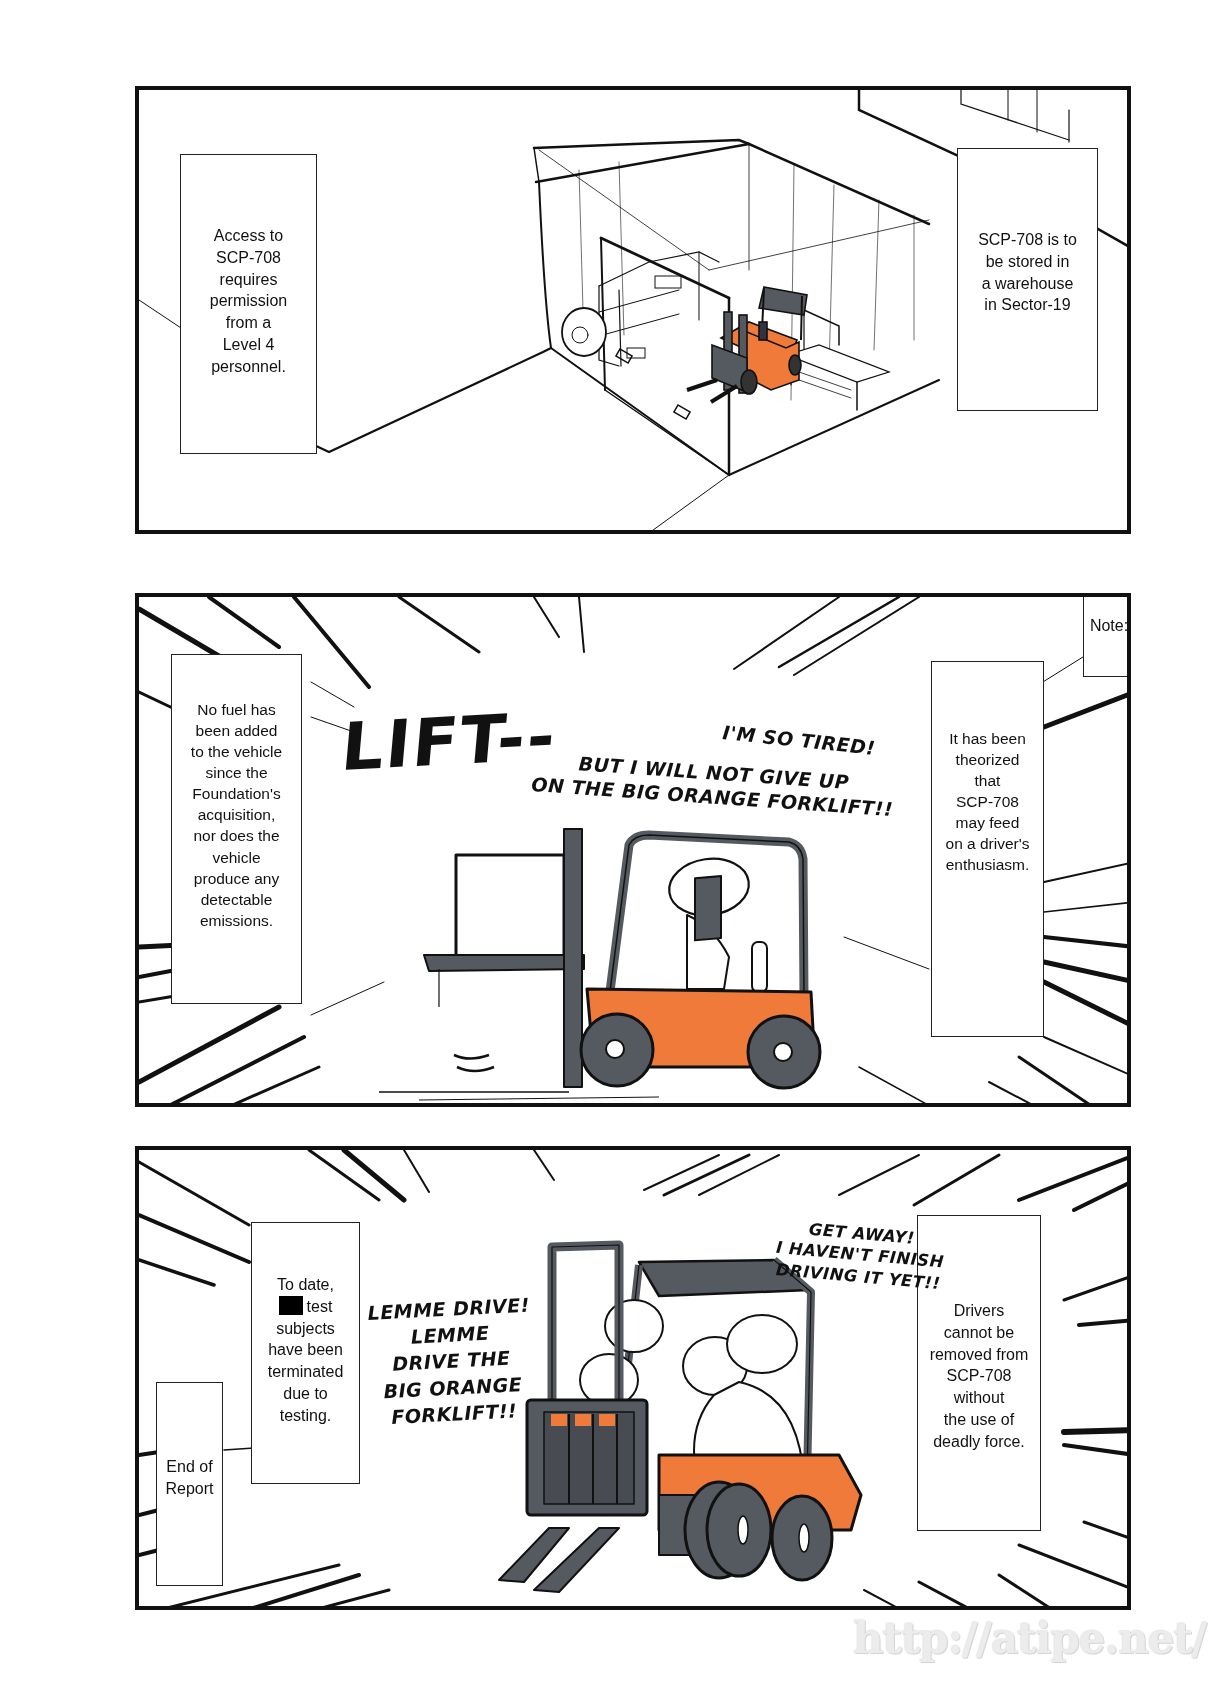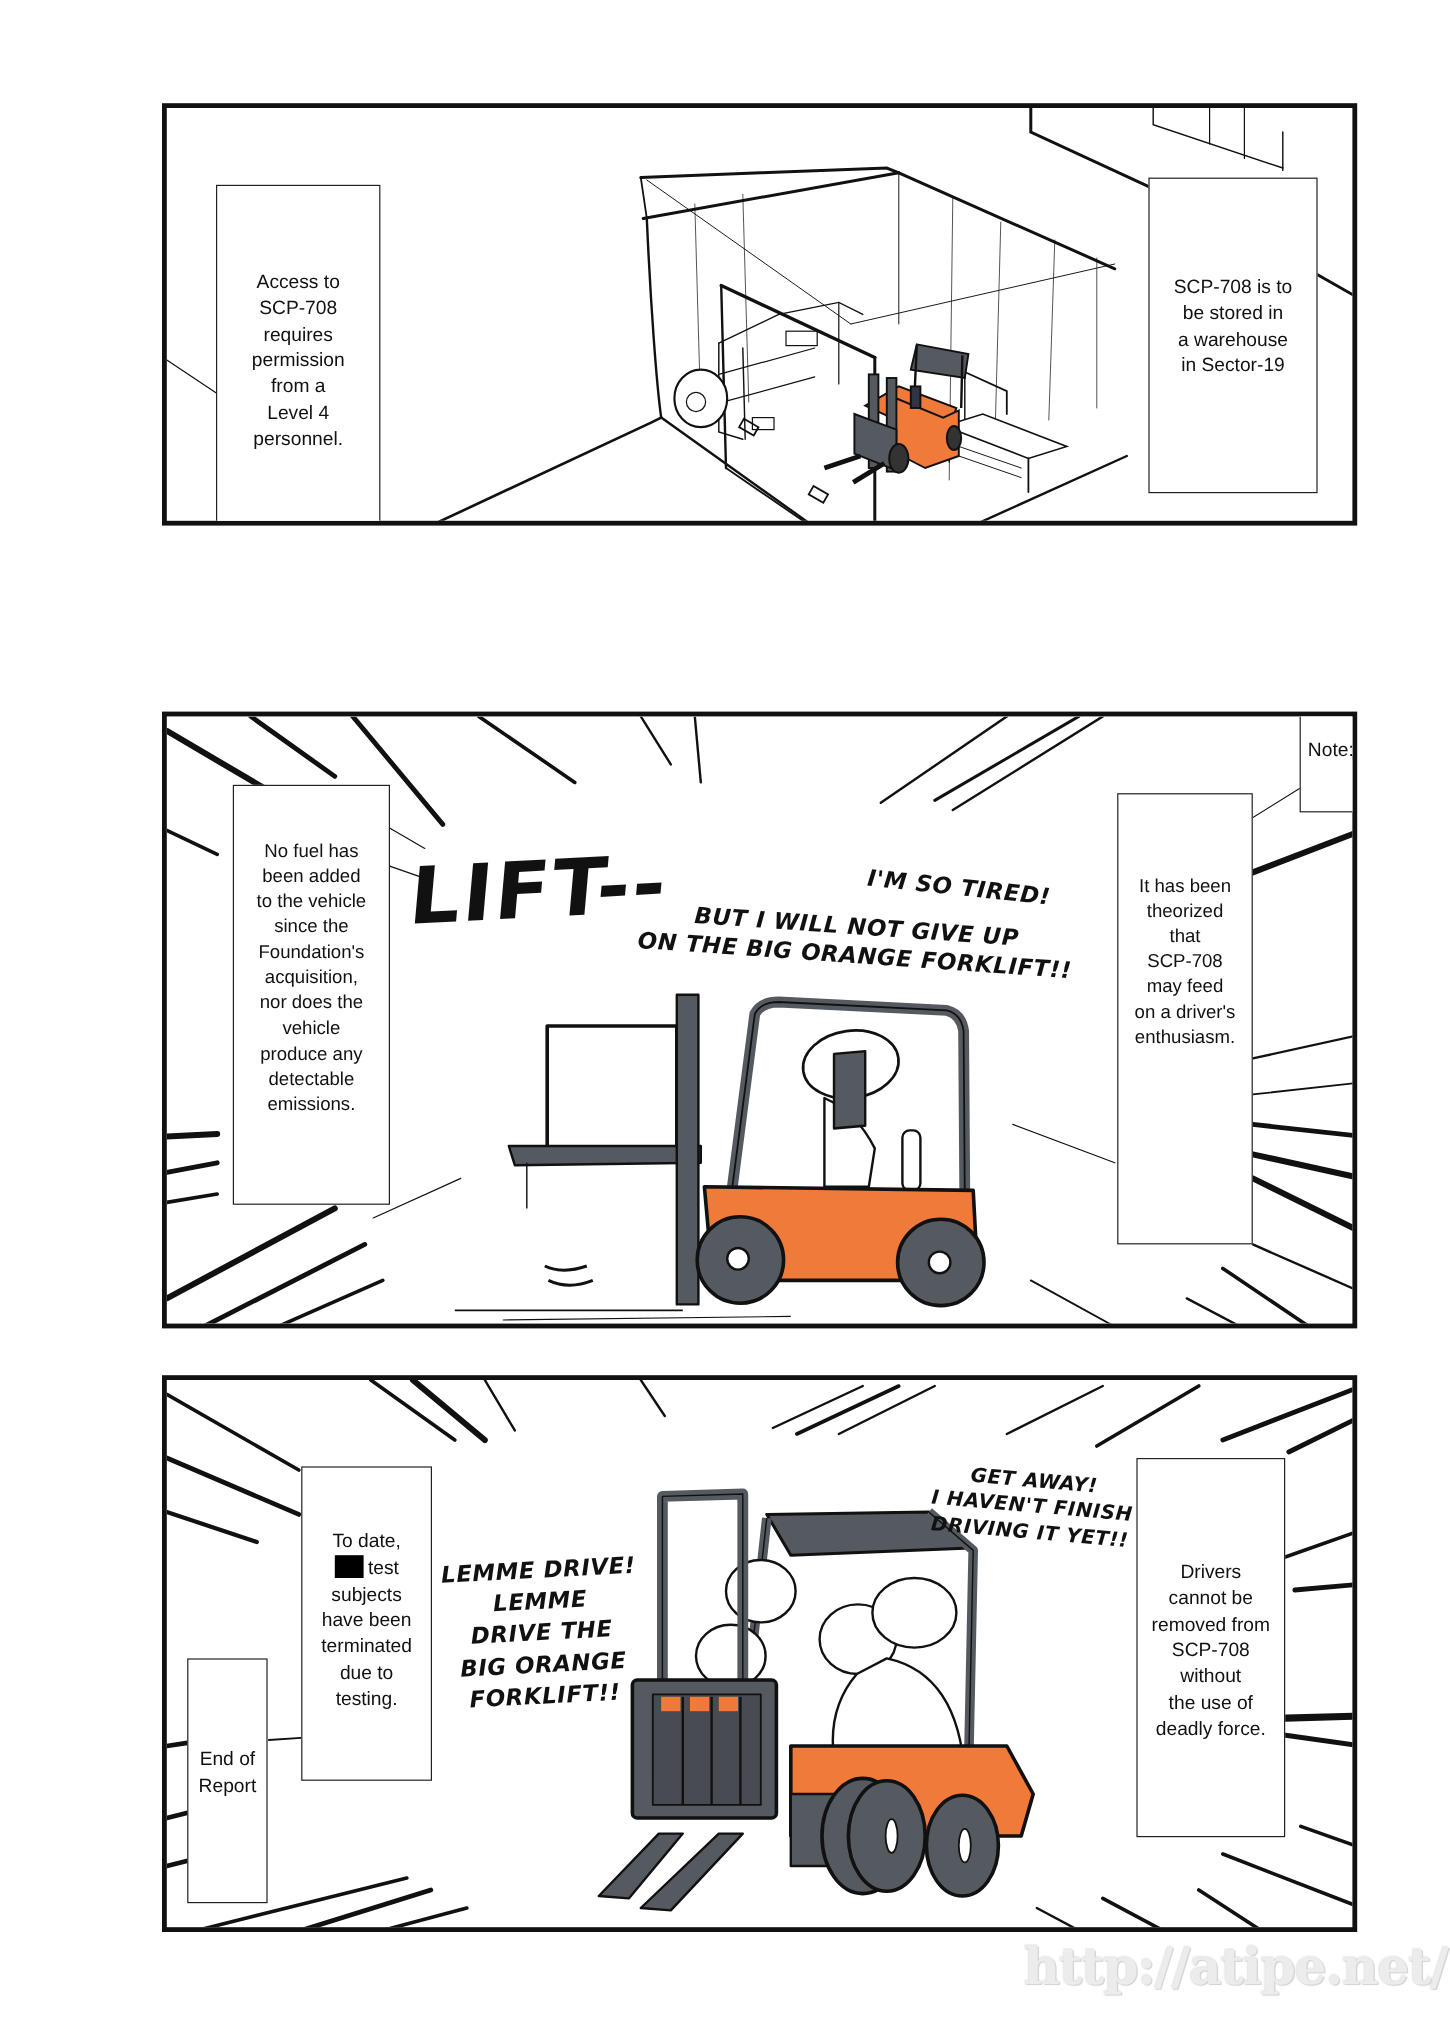--- a/index.html
+++ b/index.html
@@ -14,21 +14,21 @@
          color:#111; white-space:pre-line; text-align:center; letter-spacing:0.5px; }
   .lift { position:absolute; font-family:"DejaVu Sans", sans-serif; font-weight:bold; color:#111;
           font-size:66px; letter-spacing:2px; transform:skewX(-8deg) rotate(-3deg); transform-origin:left top; }
   .redact { display:inline-block; width:24px; height:19px; background:#000; vertical-align:-3px; margin-right:4px; }
   .watermark { position:absolute; font-family:"DejaVu Serif", serif; font-weight:bold; font-size:42px;
                color:#ececec; text-shadow: 0 0 2px #cfcfcf, 1px 1px 0 #d8d8d8, -1px -1px 0 #f7f7f7; letter-spacing:-1px; }
 </style>
 </head>
 <body>
 
-<div class="panel" style="left:135px;top:86px;width:996px;height:352px;">
+<div class="panel" style="left:135px;top:86px;width:996px;height:448px;">
   <svg class="art" width="996" height="472" viewBox="0 0 996 472">
     <g stroke="#111" fill="none" stroke-linecap="round">
 
       <polyline points="720,0 720,20 880,94 996,160" stroke-width="2.5"></polyline>
       <polyline points="822,0 822,14 930,50" stroke-width="1.2"></polyline>
       <line x1="869" y1="0" x2="869" y2="30" stroke-width="1"></line>
       <line x1="898" y1="0" x2="898" y2="42" stroke-width="1"></line>
       <line x1="930" y1="20" x2="930" y2="52" stroke-width="1.2"></line>
 
       <line x1="0" y1="210" x2="45" y2="240" stroke-width="1"></line>
@@ -181,21 +181,21 @@
       <circle cx="478" cy="453" r="36" fill="#555a60" stroke-width="3"></circle>
       <circle cx="476" cy="452" r="9" fill="#fff" stroke-width="2"></circle>
       <circle cx="645" cy="455" r="36" fill="#555a60" stroke-width="3"></circle>
       <circle cx="644" cy="455" r="9" fill="#fff" stroke-width="2"></circle>
     </g>
   </svg>
 
   <div class="caption" style="left:918px;top:-10px;width:52px;height:90px;padding-top:27px;font-size:16px;border-width:1.5px;margin-left:26px;">
     <span class="txt">Note:</span>
   </div>
-  <div class="caption" style="left:55px;top:57px;width:131px;height:350px;padding-top:44px;font-size:15.5px;">
+  <div class="caption" style="left:32px;top:57px;width:131px;height:350px;padding-top:44px;font-size:15.5px;">
     <span class="txt">No fuel has
 been added
 to the vehicle
 since the
 Foundation's
 acquisition,
 nor does the
 vehicle
 produce any
 detectable
@@ -299,21 +299,21 @@
     <span class="txt"><span>To date,</span><br><span class="redact"></span><span>test</span><br><span>subjects
 have been
 terminated
 due to
 testing.</span></span>
   </div>
   <div class="caption" style="left:17px;top:232px;width:67px;height:204px;padding-top:73px;font-size:16px;">
     <span class="txt">End of
 Report</span>
   </div>
-  <div class="caption" style="left:808px;top:65px;width:124px;height:316px;padding-top:84px;font-size:16px;">
+  <div class="caption" style="left:778px;top:65px;width:124px;height:316px;padding-top:84px;font-size:16px;">
     <span class="txt">Drivers
 cannot be
 removed from
 SCP-708
 without
 the use of
 deadly force.</span>
   </div>
 
   <div class="sfx" style="left:228px;top:150px;font-size:19px;line-height:1.38;transform:rotate(-3deg);transform-origin:left top;">LEMME DRIVE!

